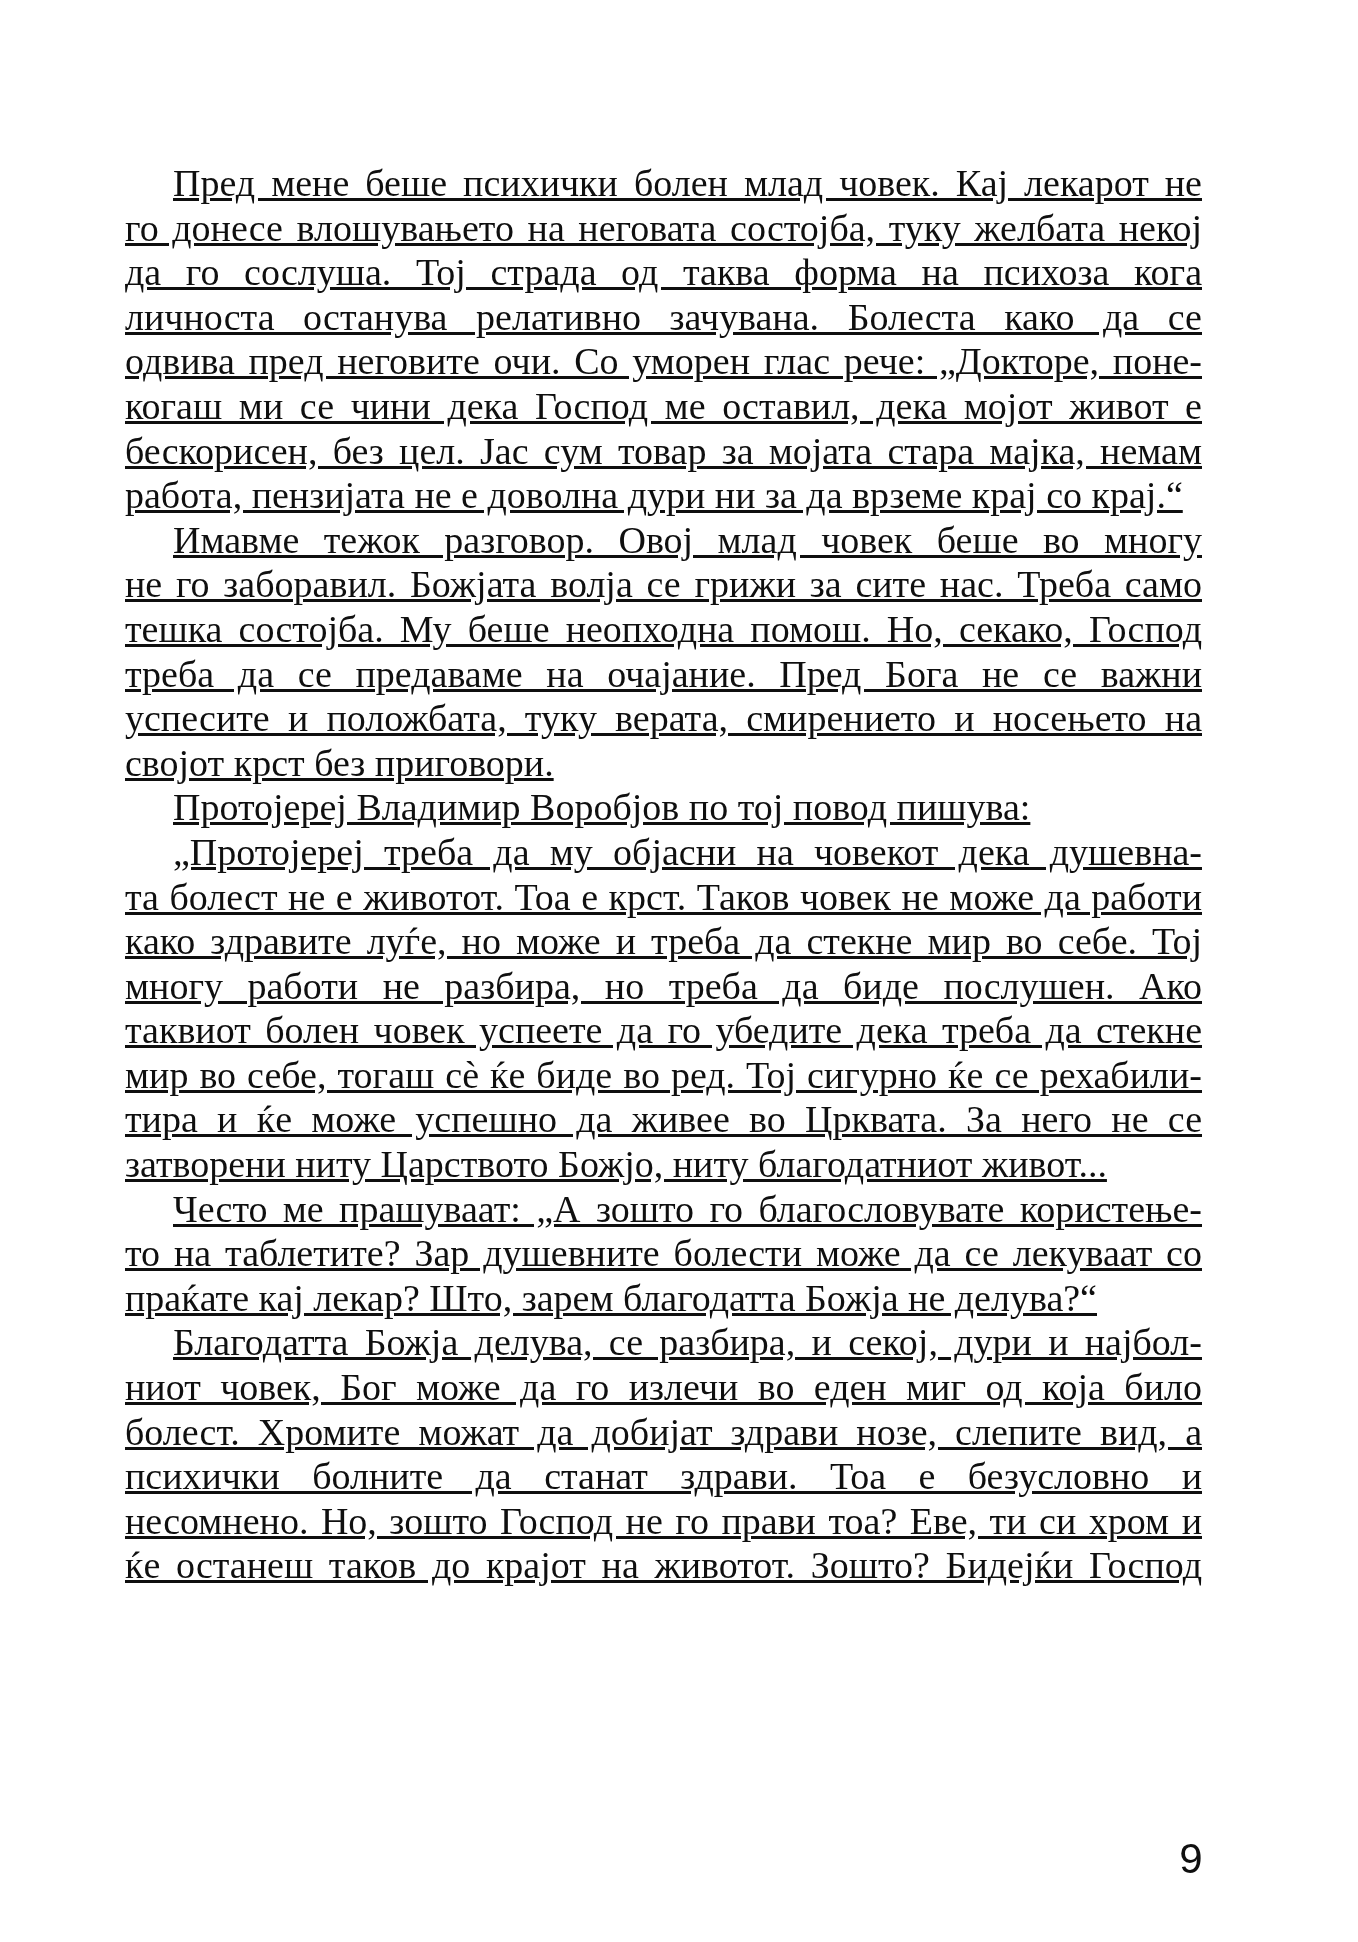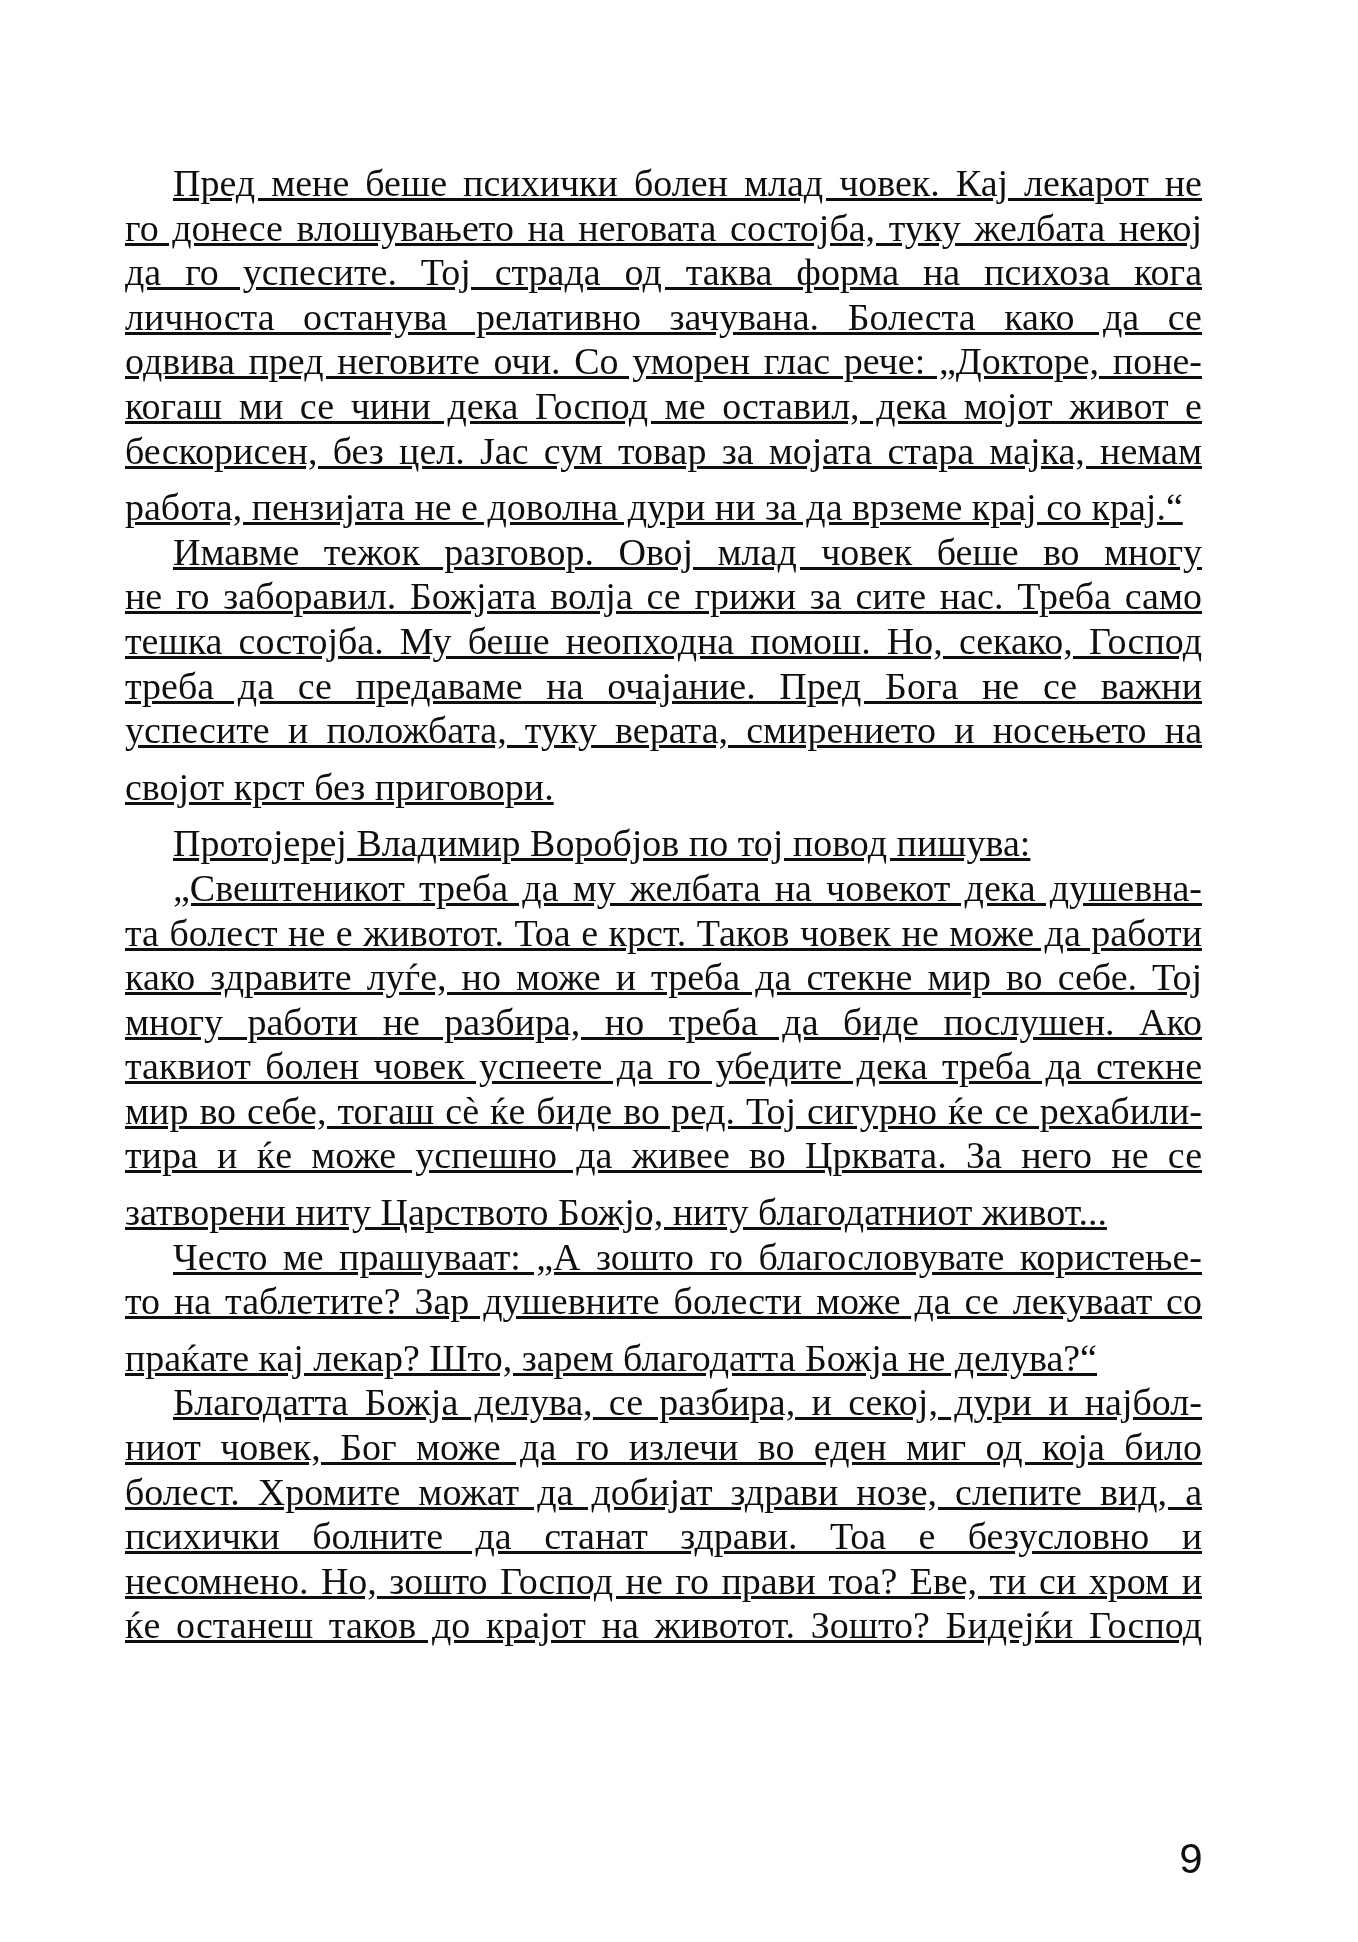--- a/index.html
+++ b/index.html
@@ -32,21 +32,20 @@
     height: 44.6px;
     overflow: hidden;
     text-align: justify;
     text-align-last: justify;
   }
   .line.first {
     text-indent: 48px;
   }
   .line.plast {
     text-align-last: left;
-    margin-top: 12px;
   }
   #page-number {
     position: absolute;
     left: 1135px;
     top: 1838px;
     width: 112px;
     text-align: center;
     font-family: "Liberation Sans", "DejaVu Sans", sans-serif;
     font-size: 42px;
     line-height: 1;
@@ -54,40 +53,40 @@
   }
 </style>
 </head>
 <body>
 
 <div id="book-page">
   <div id="text-block">
       <div class="paragraph">
         <div class="line first">Пред мене беше психички болен млад човек. Кај лекарот не</div>
         <div class="line">го донесе влошувањето на неговата состојба, туку желбата некој</div>
-        <div class="line">да го успесите. Тој страда од таква форма на психоза кога</div>
+        <div class="line">да го сослуша. Тој страда од таква форма на психоза кога</div>
         <div class="line">личноста останува релативно зачувана. Болеста како да се</div>
         <div class="line">одвива пред неговите очи. Со уморен глас рече: „Докторе, поне-</div>
         <div class="line">когаш ми се чини дека Господ ме оставил, дека мојот живот е</div>
         <div class="line">бескорисен, без цел. Јас сум товар за мојата стара мајка, немам</div>
         <div class="line plast">работа, пензијата не е доволна дури ни за да врземе крај со крај.“</div>
       </div>
       <div class="paragraph">
         <div class="line first">Имавме тежок разговор. Овој млад човек беше во многу</div>
         <div class="line">не го заборавил. Божјата волја се грижи за сите нас. Треба само</div>
         <div class="line">тешка состојба. Му беше неопходна помош. Но, секако, Господ</div>
         <div class="line">треба да се предаваме на очајание. Пред Бога не се важни</div>
         <div class="line">успесите и положбата, туку верата, смирението и носењето на</div>
         <div class="line plast">својот крст без приговори.</div>
       </div>
       <div class="paragraph">
         <div class="line first plast">Протојереј Владимир Воробјов по тој повод пишува:</div>
       </div>
       <div class="paragraph">
-        <div class="line first">„Свештеникот треба да му желбата на човекот дека душевна-</div>
+        <div class="line first">„Протојереј треба да му објасни на човекот дека душевна-</div>
         <div class="line">та болест не е животот. Тоа е крст. Таков човек не може да работи</div>
         <div class="line">како здравите луѓе, но може и треба да стекне мир во себе. Тој</div>
         <div class="line">многу работи не разбира, но треба да биде послушен. Ако</div>
         <div class="line">таквиот болен човек успеете да го убедите дека треба да стекне</div>
         <div class="line">мир во себе, тогаш сѐ ќе биде во ред. Тој сигурно ќе се рехабили-</div>
         <div class="line">тира и ќе може успешно да живее во Црквата. За него не се</div>
         <div class="line plast">затворени ниту Царството Божјо, ниту благодатниот живот...</div>
       </div>
       <div class="paragraph">
         <div class="line first">Често ме прашуваат: „А зошто го благословувате користење-</div>

